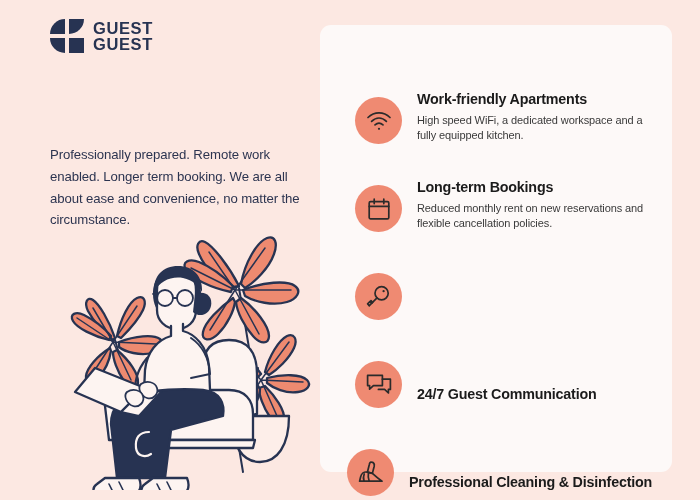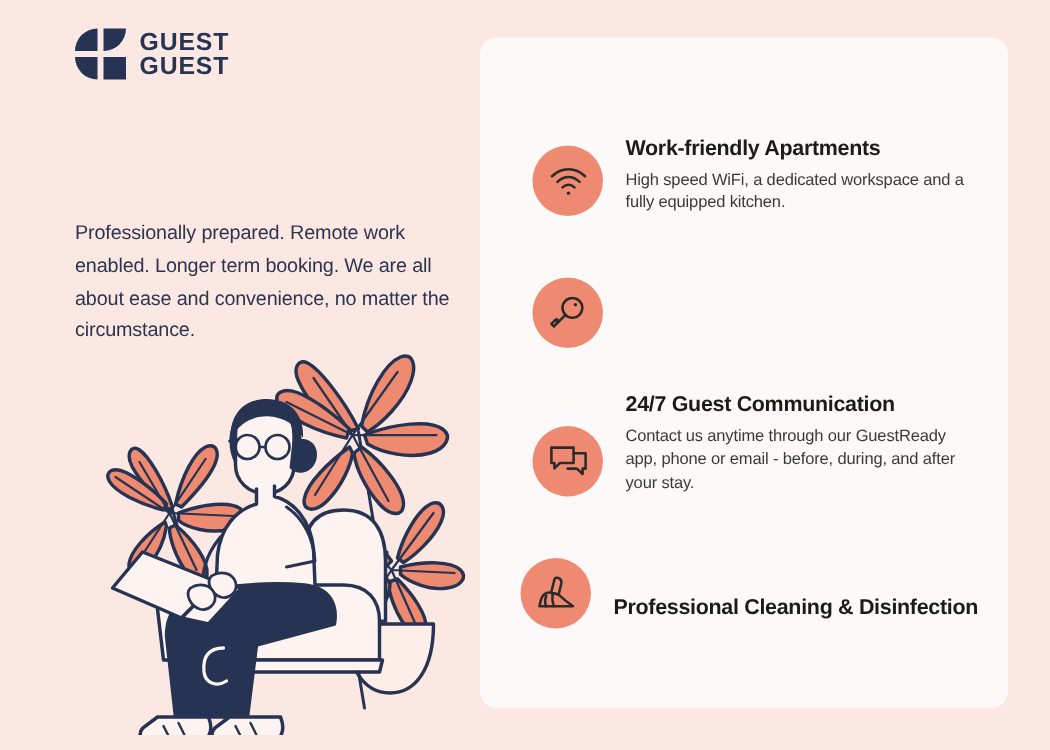--- a/index.html
+++ b/index.html
@@ -297,20 +297,33 @@
           <path d="M9 14.9C10.3 13.8 11.6 13.2 13 13.2C14.4 13.2 15.7 13.8 17 14.9"></path>
           <circle cx="13" cy="18.8" r="1.1" fill="#2b2b2b" stroke="none"></circle>
         </svg>
       </div>
       <div class="feature-body">
         <div class="feature-title">Work-friendly Apartments</div>
         <div class="feature-desc">High speed WiFi, a dedicated workspace and a fully equipped kitchen.</div>
       </div>
     </div>
 
+    <div class="feature">
+      <div class="feature-icon">
+        <svg width="24" height="24" viewBox="0 0 24 24" fill="none" stroke="#2b2b2b" stroke-width="1.7" stroke-linecap="round" stroke-linejoin="round">
+          <rect x="2.2" y="4.6" width="19.6" height="17.2" rx="1.4"></rect>
+          <path d="M2.2 9.4H21.8"></path>
+          <path d="M7.2 2.2V6.6M16.8 2.2V6.6"></path>
+        </svg>
+      </div>
+      <div class="feature-body">
+        <div class="feature-title">Long-term Bookings</div>
+        <div class="feature-desc">Reduced monthly rent on new reservations and flexible cancellation policies.</div>
+      </div>
+    </div>
 
     <div class="feature">
       <div class="feature-icon">
         <svg width="25" height="25" viewBox="0 0 25 25" fill="none" stroke="#2b2b2b" stroke-width="1.7" stroke-linecap="round" stroke-linejoin="round">
           <circle cx="15.6" cy="9.2" r="6.6"></circle>
           <circle cx="17.6" cy="7.2" r="1.15" fill="#2b2b2b" stroke="none"></circle>
           <path d="M11 13.9L3.3 21.6"></path>
           <path d="M3.3 21.6L1.6 19.9L4.1 17.4L5.8 19.1"></path>
           <path d="M6.6 18.3L5 16.7"></path>
         </svg>
@@ -319,21 +332,20 @@
 
     <div class="feature">
       <div class="feature-icon">
         <svg width="26" height="23" viewBox="0 0 26 23" fill="none" stroke="#2b2b2b" stroke-width="1.7" stroke-linecap="round" stroke-linejoin="round">
           <path d="M1.6 2.4H16.4V12.6H7.4L3.6 16.2V12.6H1.6Z"></path>
           <path d="M16.4 6.2H24.4V16.4H22.4V20L18.6 16.4H12.4"></path>
         </svg>
       </div>
       <div class="feature-body">
         <div class="feature-title">24/7 Guest Communication</div>
-        <div class="feature-desc">Contact us anytime through our GuestReady app, phone or email - before, during, and after your stay.</div>
       </div>
     </div>
 
     <div class="feature">
       <div class="feature-icon">
         <svg width="26" height="25" viewBox="0 0 26 25" fill="none" stroke="#2b2b2b" stroke-width="1.7" stroke-linecap="round" stroke-linejoin="round">
           <path d="M13.6 2.2C15.6 2.6 16.6 4.2 16.2 6.2L14.4 13.4L9.4 12.2L11.2 5C11.6 3 12 1.8 13.6 2.2Z"></path>
           <path d="M14.4 13.4L9.4 12.2C6 11.4 3.4 13.6 2.6 17L1.6 21.2L24 21.2C21.2 19.2 17.6 16.4 14.4 13.4Z"></path>
           <path d="M6.2 14C5.4 16 5.2 18.6 6 21.2"></path>
           <path d="M10.4 13.2C10 15.6 10.2 18.6 11.2 21.2"></path>

